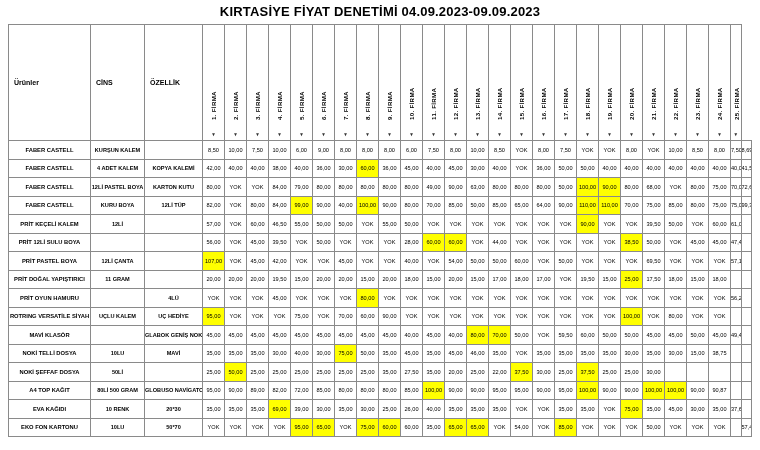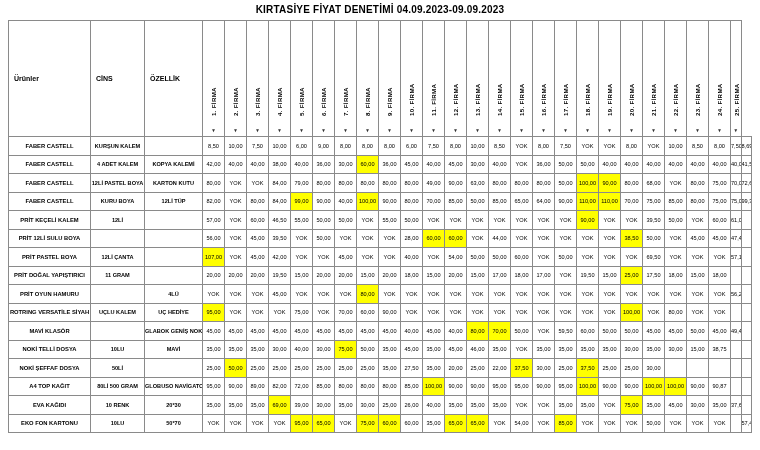--- a/index.html
+++ b/index.html
@@ -6,21 +6,21 @@
   body{
     width:760px;height:450px;
     background:#ffffff;
     font-family:"Liberation Sans", sans-serif;
     color:#000;
     overflow:hidden;
   }
   .sheet{position:relative;width:760px;height:450px;box-sizing:border-box;}
   .title{
     text-align:center;
-    font-size:10px;
+    font-size:13px;
     font-weight:bold;
     padding:4px 0 5px 0;
     letter-spacing:.2px;
   }
   table{
     border-collapse:collapse;
     table-layout:fixed;
     width:744px;
     margin:0 8px;
     font-size:5.6px;

